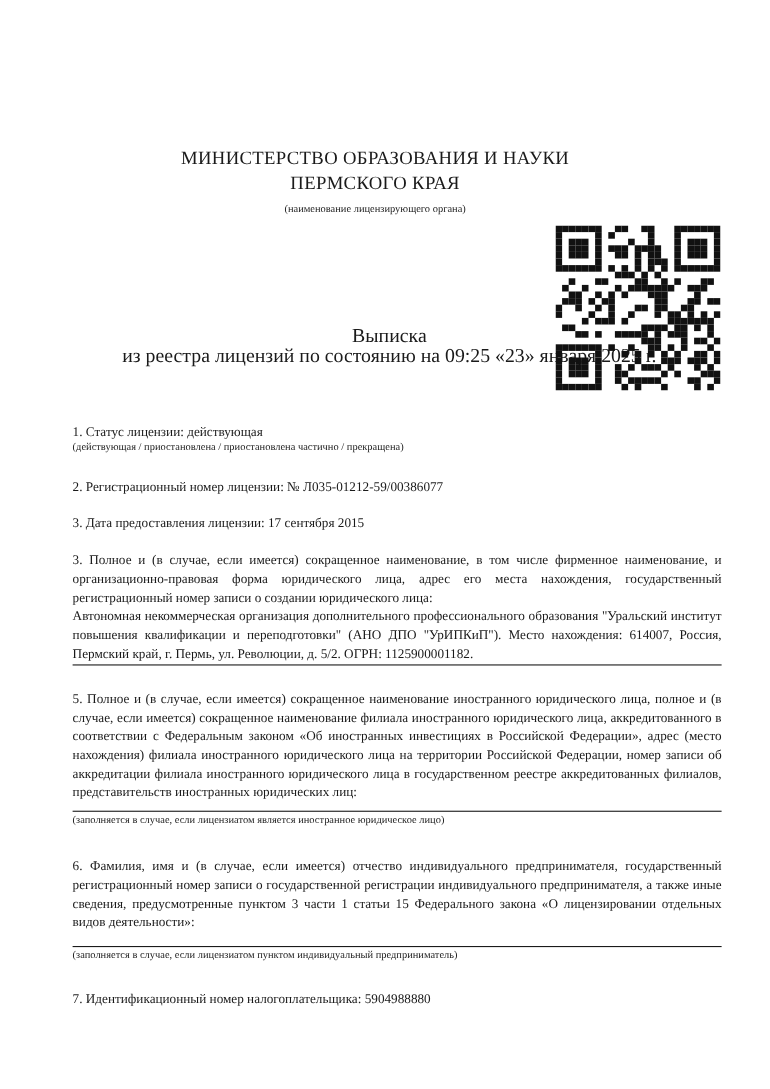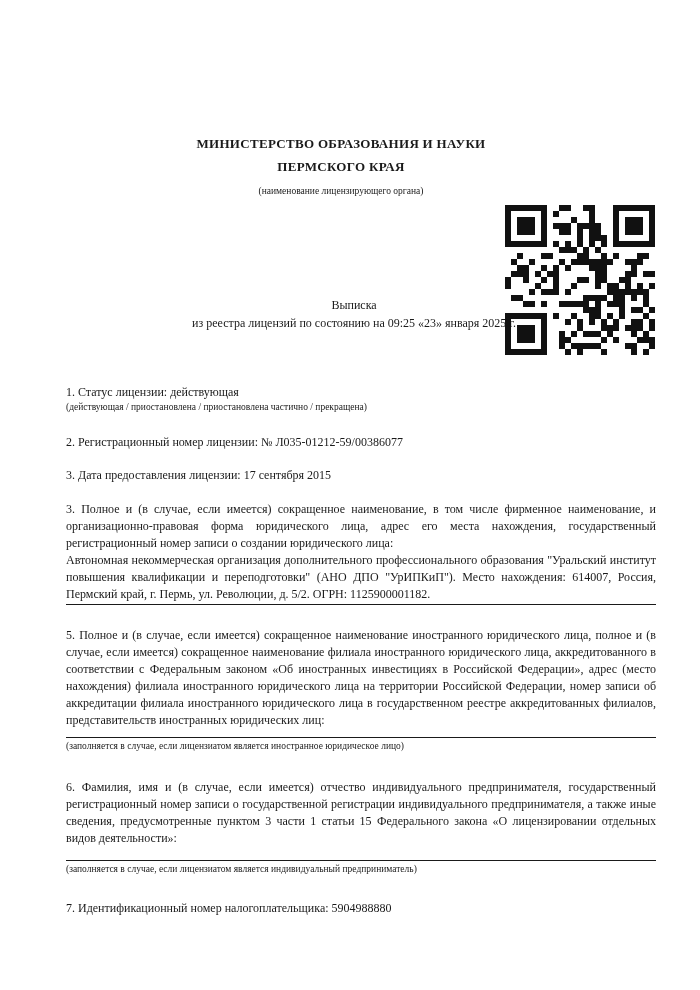--- a/index.html
+++ b/index.html
@@ -9,27 +9,27 @@
     font-family:"Liberation Serif","DejaVu Serif",serif;
     color:#1a1a1a;
     position:relative;
     overflow:hidden;
   }
   .page { position:relative; width:700px; height:990px; background:#fff; }
   .content { padding:0 44px 0 66px; }
 
   
   .ministry { margin:132px 0 0 40px; width:470px; text-align:center; }
-  .ministry-name { font-weight:bold; font-size:13px; line-height:23px; letter-spacing:0.3px; }
+  .ministry-name { font-weight:normal; font-size:17px; line-height:23px; letter-spacing:0.3px; }
   .ministry-caption { font-size:9.5px; line-height:12px; margin-top:7px; }
   .qr { position:absolute; top:73px; left:505px; width:150px; height:150px; }
   .qr svg { display:block; width:150px; height:150px; fill:#111; }
 
   
-  .doc-title { margin-top:100px; margin-left:-14px; text-align:center; font-size:12px; line-height:17.5px; }
+  .doc-title { margin-top:100px; margin-left:-14px; text-align:center; font-size:18px; line-height:17.5px; }
 
   
   .item { font-size:12px; line-height:17px; }
   .para { text-align:justify; }
   .caption { width:500px; font-size:9.5px; line-height:13px; text-align:left; }
   .rule { border:none; border-top:1.6px solid #1a1a1a; height:0; }
 
   .mt-status   { margin-top:52px; }
   .mt-reg      { margin-top:20px; }
   .mt-date     { margin-top:16px; }
@@ -367,19 +367,19 @@
     <hr class="rule rule-tight">
 
     <div class="item para mt-item5">5. Полное и (в случае, если имеется) сокращенное наименование иностранного юридического лица, полное и (в случае, если имеется) сокращенное наименование филиала иностранного юридического лица, аккредитованного в соответствии с Федеральным законом «Об иностранных инвестициях в Российской Федерации», адрес (место нахождения) филиала иностранного юридического лица на территории Российской Федерации, номер записи об аккредитации филиала иностранного юридического лица в государственном реестре аккредитованных филиалов, представительств иностранных юридических лиц:</div>
     <div class="item para"></div>
     <hr class="rule rule-gap8">
     <div class="caption caption-gap">(заполняется в случае, если лицензиатом является иностранное юридическое лицо)</div>
 
     <div class="item para mt-item6">6. Фамилия, имя и (в случае, если имеется) отчество индивидуального предпринимателя, государственный регистрационный номер записи о государственной регистрации индивидуального предпринимателя, а также иные сведения, предусмотренные пунктом 3 части 1 статьи 15 Федерального закона «О лицензировании отдельных видов деятельности»:</div>
     <div class="item para"></div>
     <hr class="rule rule-gap13">
-    <div class="caption caption-gap">(заполняется в случае, если лицензиатом является индивидуальный предприниматель)</div>
+    <div class="caption caption-gap">(заполняется в случае, если лицензиатом пунктом индивидуальный предприниматель)</div>
 
     <div class="item mt-item7">7. Идентификационный номер налогоплательщика: 5904988880</div>
 
   </div>
 
 </div>
 
 </body></html>

